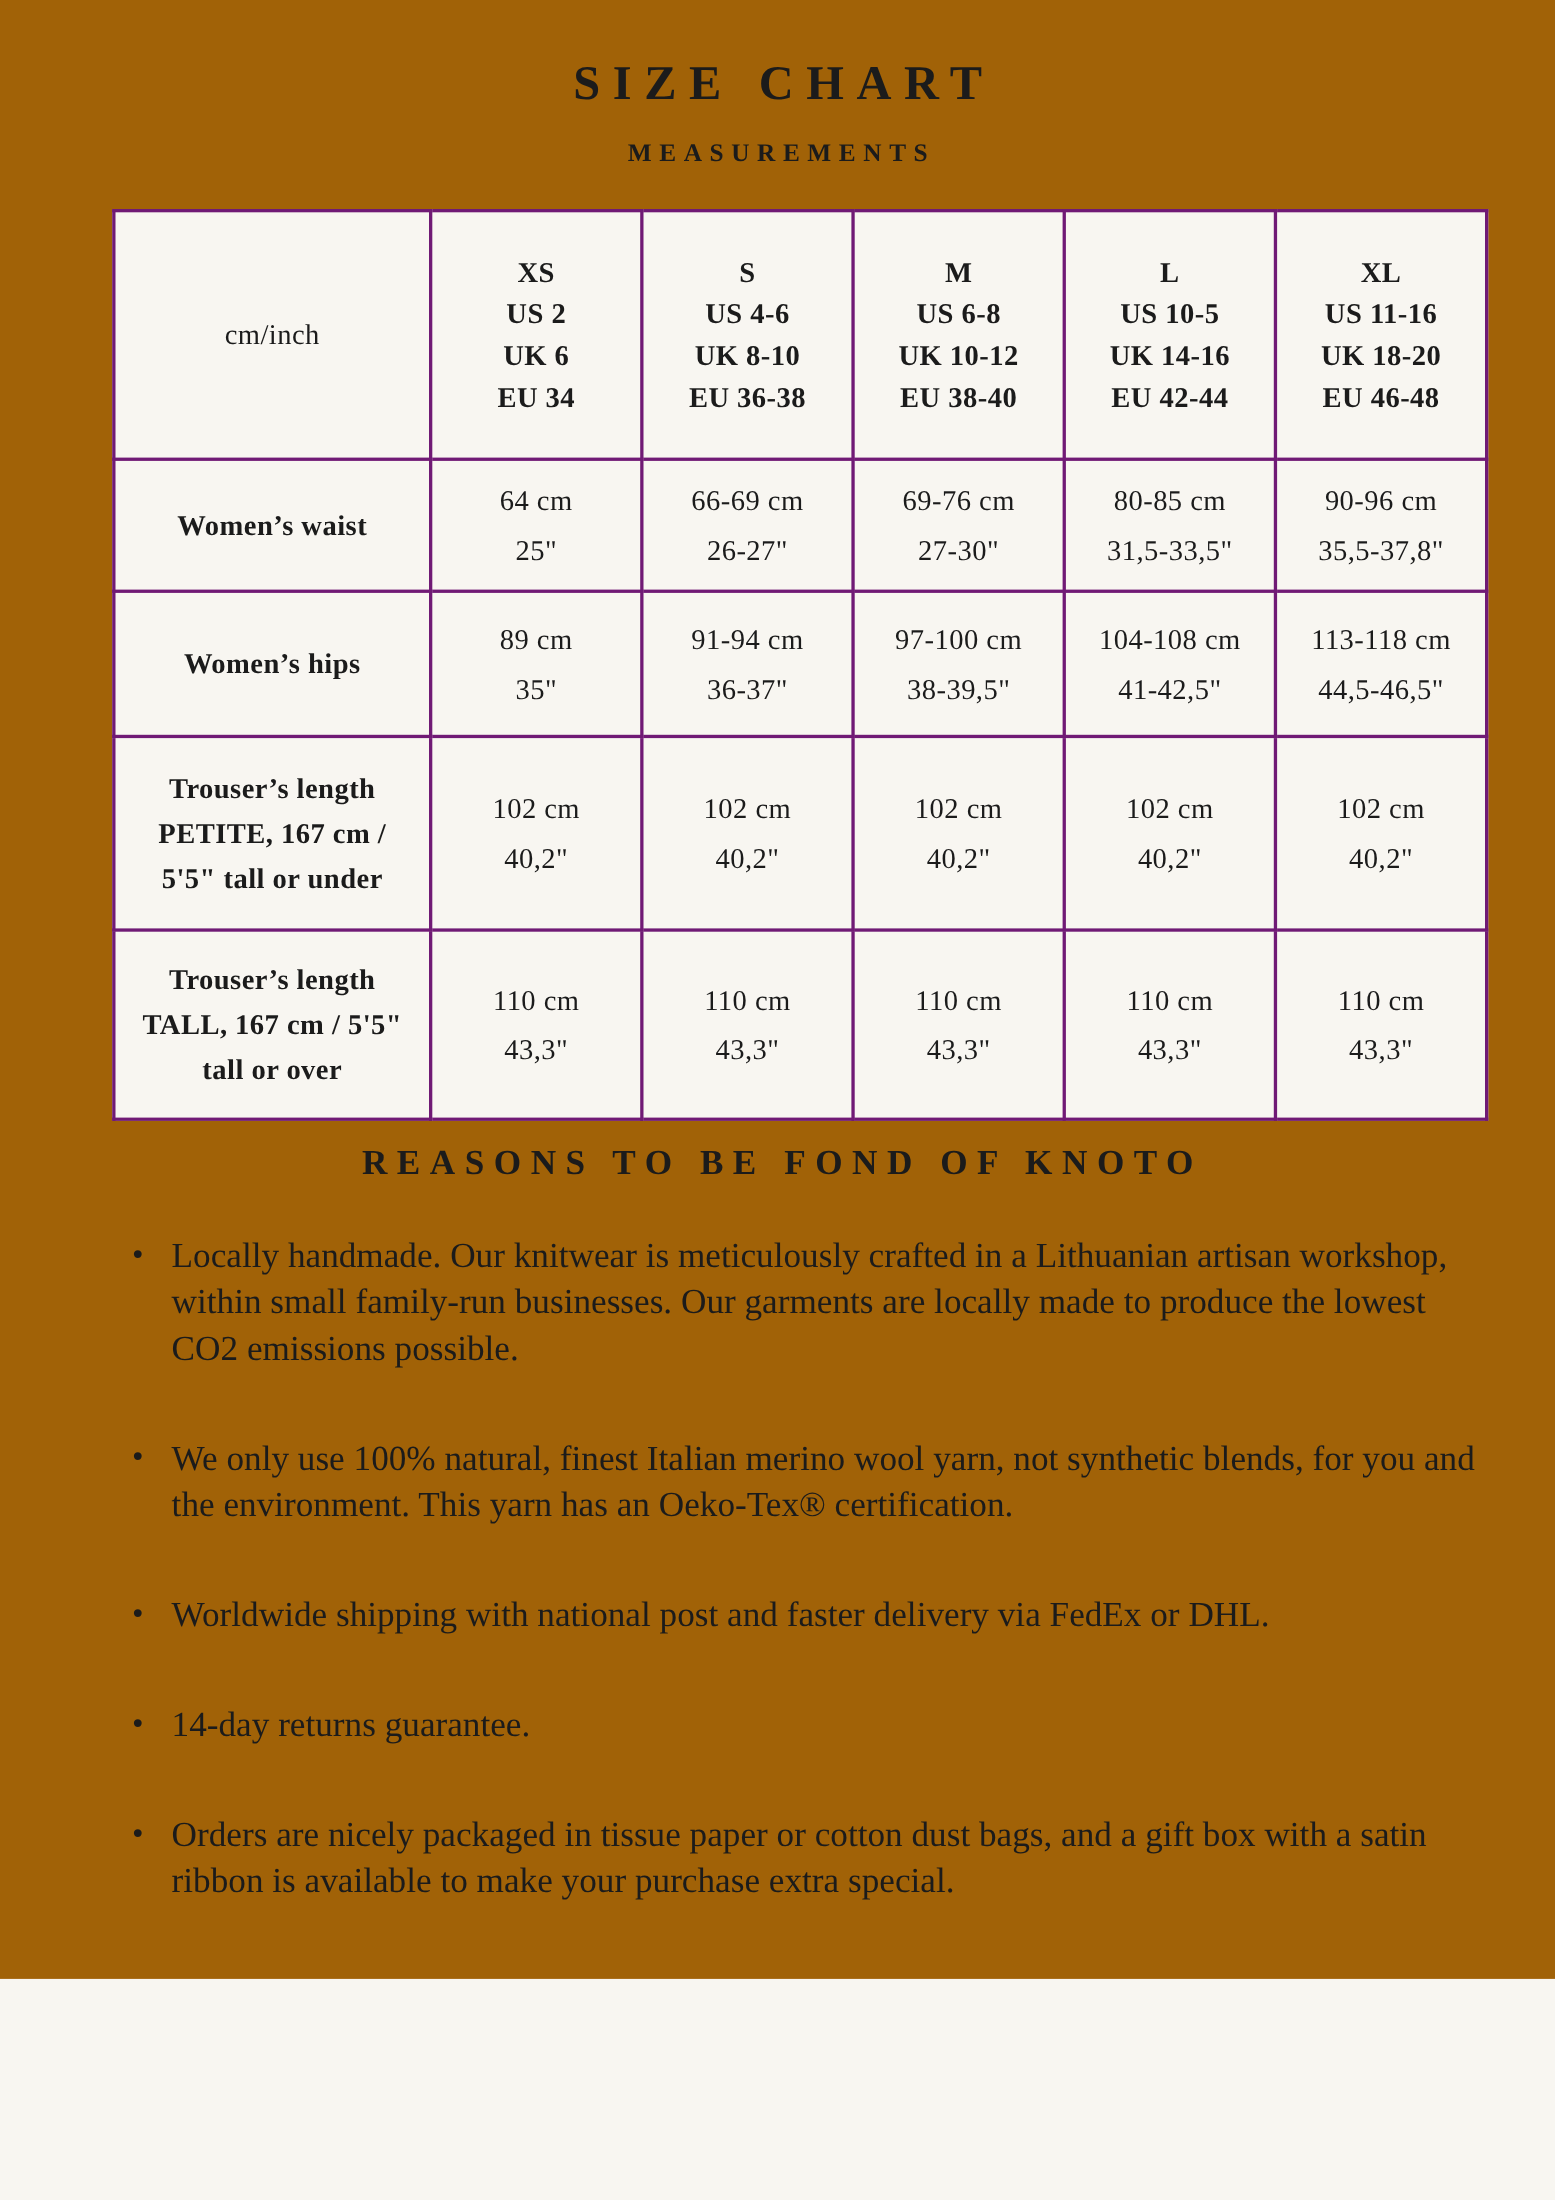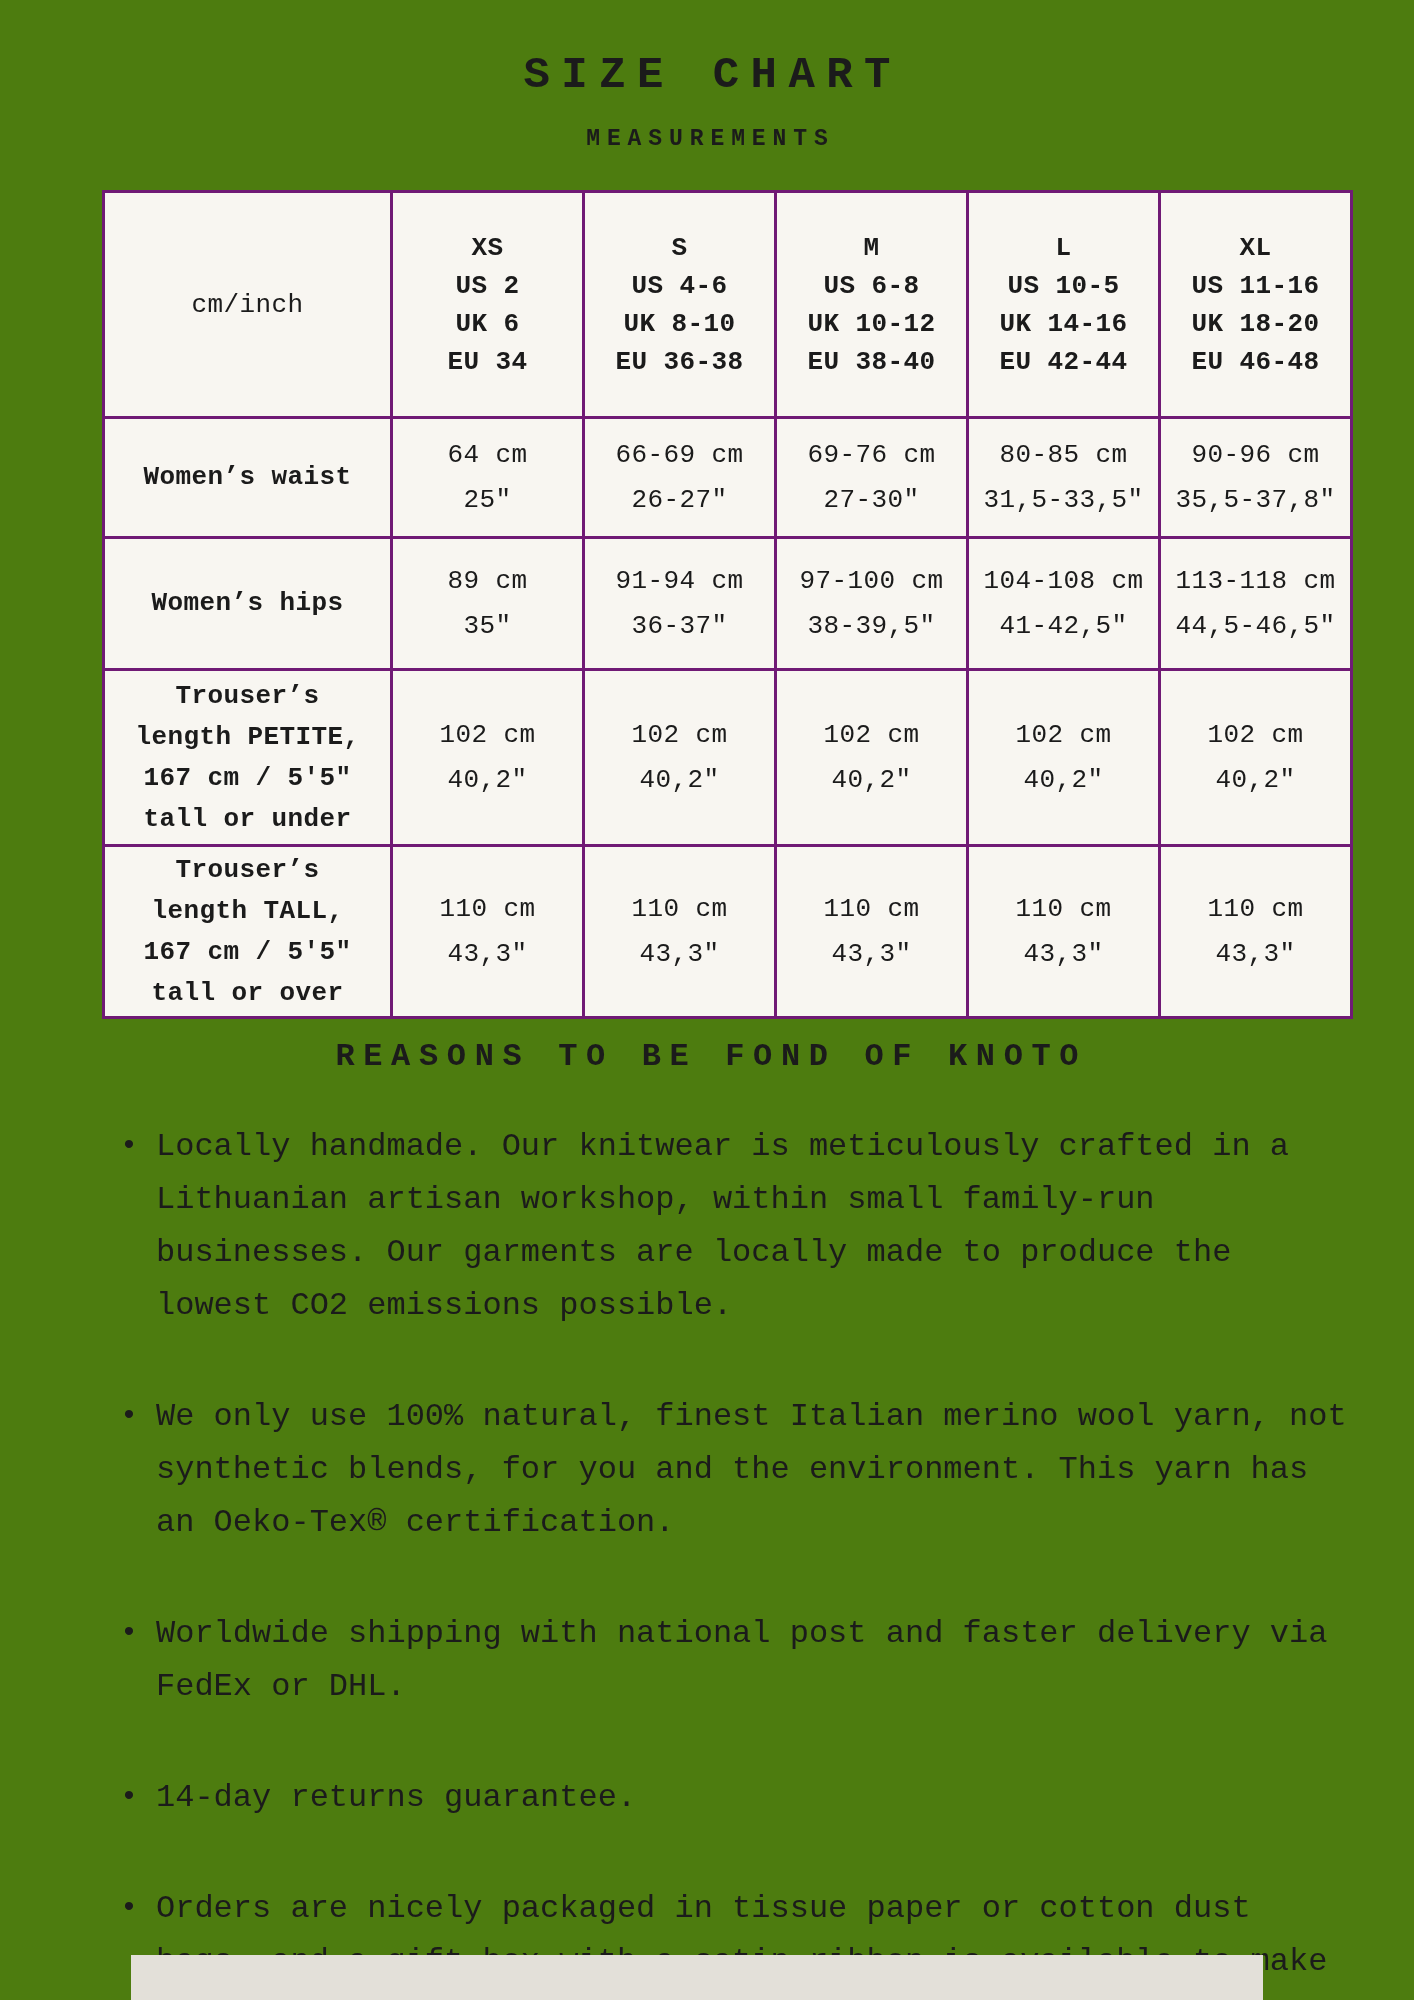--- a/index.html
+++ b/index.html
@@ -1,23 +1,23 @@
 <!DOCTYPE html>
 <html><head>
 <meta charset="utf-8">
 <style>
   * { margin:0; padding:0; box-sizing:border-box; }
   html,body { background:#f8f6f1; }
   .page {
     position:relative;
     width:1414px;
-    height:2000px;
-    background:#4d7c0f;
+    height:1799px;
+    background:#a16207;
     color:#1b1b1b;
-    font-family:Liberation Mono, monospace;
+    font-family:Liberation Serif, serif;
     overflow:hidden;
     margin:0 auto;
   }
   .title {
     position:absolute; top:50px; left:0; width:100%;
     text-align:center; font-size:44px; font-weight:700;
     letter-spacing:0.26em; text-indent:0.26em;
   }
   .subtitle {
     position:absolute; top:126px; left:0; width:100%;
@@ -52,21 +52,21 @@
     white-space:nowrap;
   }
   ul.reasons-list {
     position:absolute; top:1120px; left:120px; width:1232px;
     list-style:none;
   }
   ul.reasons-list li {
     position:relative;
     padding-left:36px;
     font-size:32px;
-    line-height:53px;
+    line-height:42px;
     margin-bottom:58px;
   }
   ul.reasons-list li::before {
     content:"\2022";
     position:absolute; left:0; top:0;
     font-size:30px;
   }
   .gray-strip {
     position:absolute; top:1955px; left:131px;
     width:1132px; height:45px;

